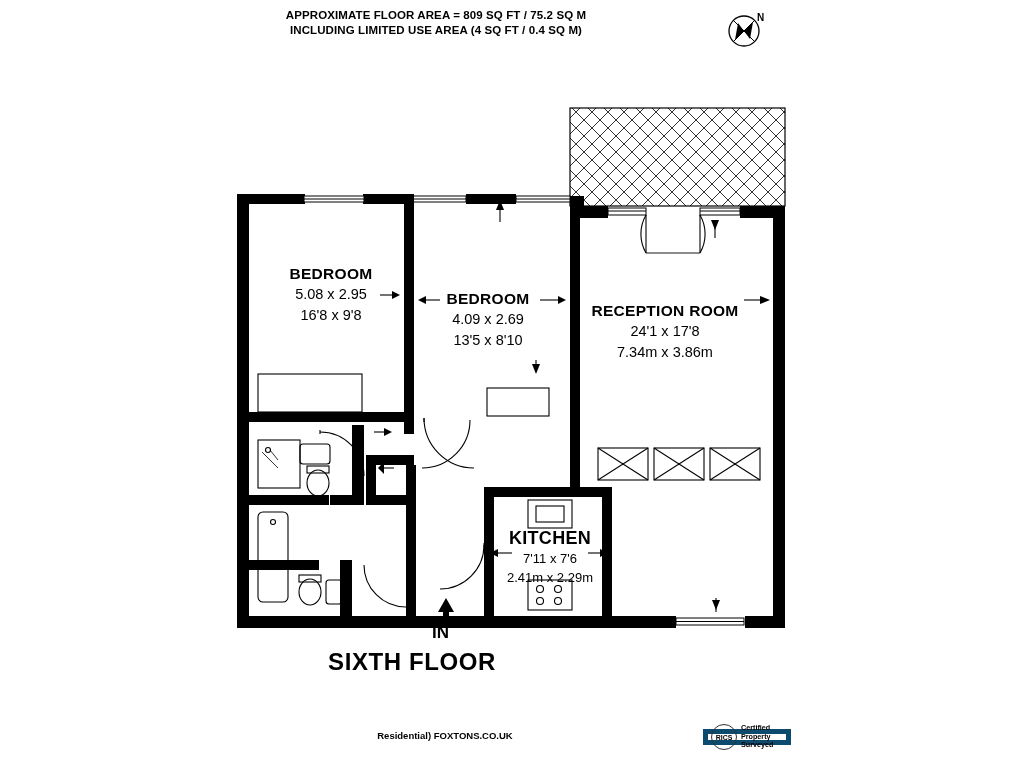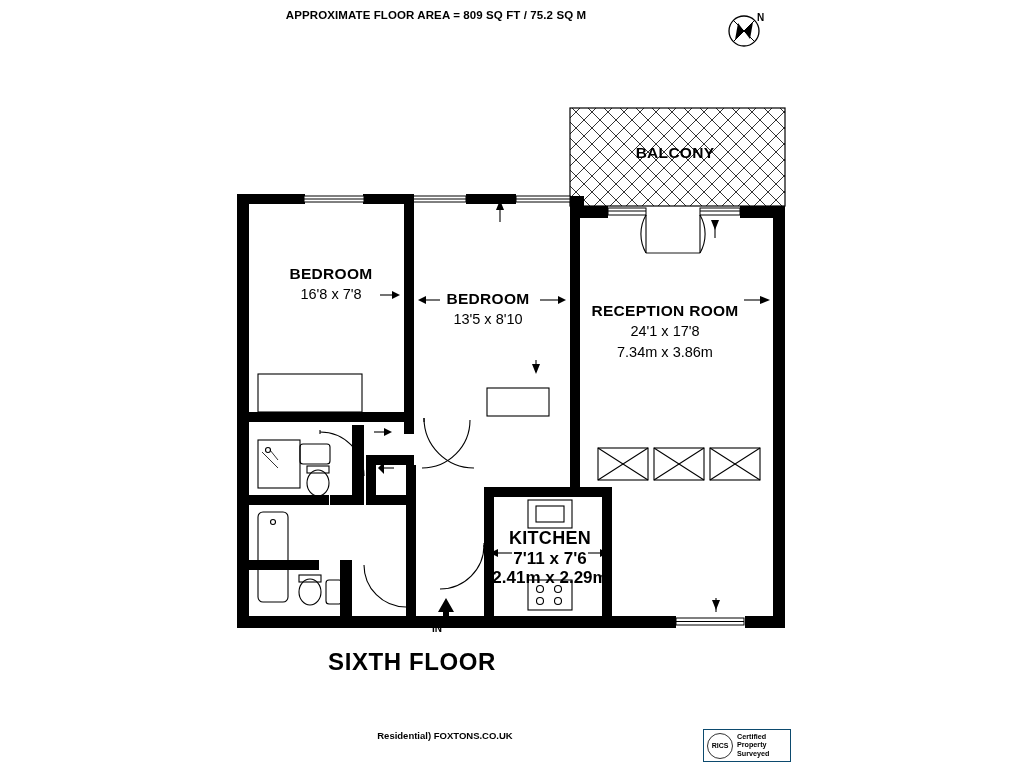--- a/index.html
+++ b/index.html
@@ -69,28 +69,28 @@
   .room-name {
     font-size: 15.5px;
     font-weight: bold;
     letter-spacing: 0.3px;
   }
   .room-dim {
     font-size: 14.5px;
     font-weight: normal;
   }
   .room-label.small .room-name { font-size: 18px; }
-  .room-label.small .room-dim { font-size: 17px; line-height: 19px; font-weight: bold; }
+  .room-label.small .room-dim { font-size: 13px; line-height: 19px; }
 
   
   .in-label {
     position: absolute;
     left: 432px;
     top: 623px;
-    font-size: 10px;
+    font-size: 17px;
     font-weight: bold;
   }
 
   
   .floor-title {
     position: absolute;
     left: 0;
     top: 648px;
     width: 824px;
     text-align: center;
@@ -106,22 +106,22 @@
     text-align: center;
     font-size: 9.5px;
     font-weight: bold;
     line-height: 12px;
   }
   .rics-badge {
     position: absolute;
     left: 703px;
     top: 729px;
     width: 88px;
-    height: 33px;
-    border: 1px solid #0c4a6e;
+    height: 16px;
+    border: 5px solid #0c4a6e;
     box-sizing: border-box;
     display: flex;
     align-items: center;
   }
   .rics-seal {
     width: 24px;
     height: 24px;
     margin-left: 3px;
     border-radius: 50%;
     border: 1px solid #333;
@@ -139,20 +139,21 @@
     font-weight: bold;
   }
 </style>
 </head>
 <body>
 
 <div class="page">
 
   <div class="header">
     <div>APPROXIMATE FLOOR AREA = 809 SQ FT / 75.2 SQ M</div>
+    <div>INCLUDING LIMITED USE AREA (4 SQ FT / 0.4 SQ M)</div>
   </div>
 
   <svg class="compass" viewBox="0 0 34 34">
     <circle cx="17" cy="17" r="15" fill="#ffffff" stroke="#000000" stroke-width="1.3"></circle>
     <path d="M8 26 L17 17 L11 9 Z" fill="#000000"></path>
     <path d="M26 8 L17 17 L23 25 Z" fill="#000000"></path>
     <line x1="6" y1="6" x2="28" y2="28" stroke="#000000" stroke-width="1"></line>
     <line x1="28" y1="6" x2="6" y2="28" stroke="#000000" stroke-width="1"></line>
   </svg>
   <div class="compass-label">N</div>
@@ -354,31 +355,30 @@
 
       <path d="M378 468 L384 462 L384 474 Z" stroke="none"></path>
       <line x1="382" y1="468" x2="394" y2="468"></line>
     </g>
 
     <g fill="#000000">
       <path d="M446 598 L438 612 L443 612 L443 624 L449 624 L449 612 L454 612 Z"></path>
     </g>
   </svg>
 
-  <div class="room-label" style="left:600px; top:142px; width:150px;">
-    <div class="room-name">BALCONY</div>
-  </div>
 
   <div class="room-label" style="left:236px; top:263px; width:190px;">
     <div class="room-name">BEDROOM</div>
-    <div class="room-dim">16'8 x 7'8</div>
+    <div class="room-dim">5.08 x 2.95</div>
+    <div class="room-dim">16'8 x 9'8</div>
   </div>
 
   <div class="room-label" style="left:400px; top:288px; width:176px;">
     <div class="room-name">BEDROOM</div>
+    <div class="room-dim">4.09 x 2.69</div>
     <div class="room-dim">13'5 x 8'10</div>
   </div>
 
   <div class="room-label" style="left:570px; top:300px; width:190px;">
     <div class="room-name">RECEPTION ROOM</div>
     <div class="room-dim">24'1 x 17'8</div>
     <div class="room-dim">7.34m x 3.86m</div>
   </div>
 
   <div class="room-label small" style="left:470px; top:528px; width:160px;">

